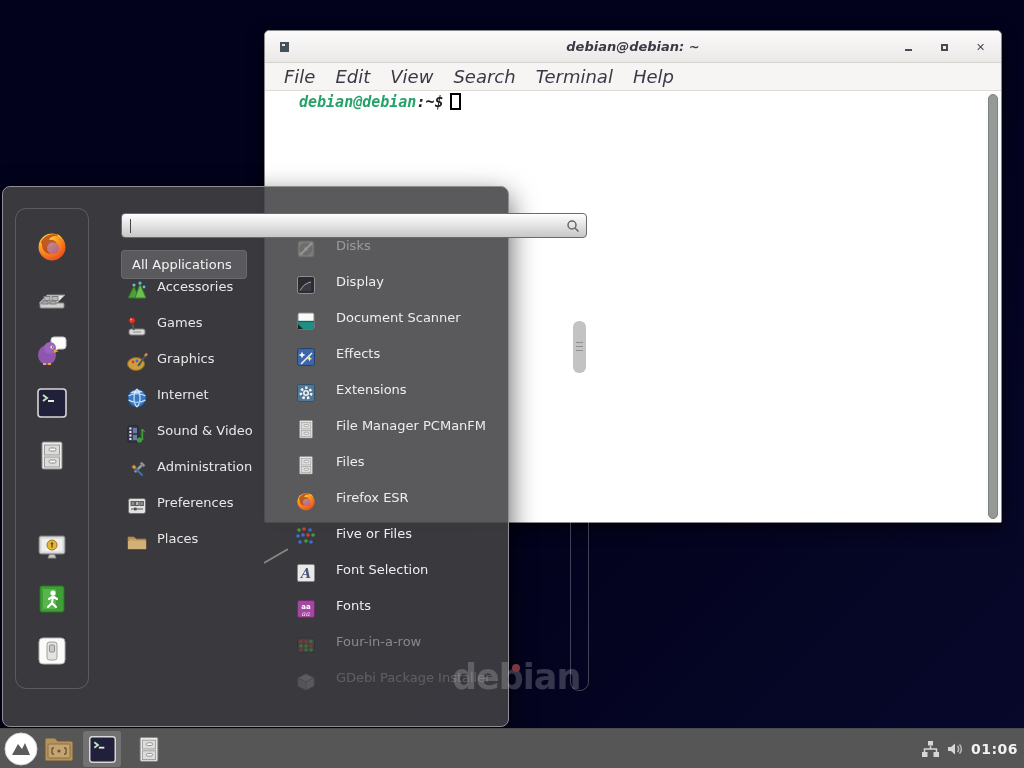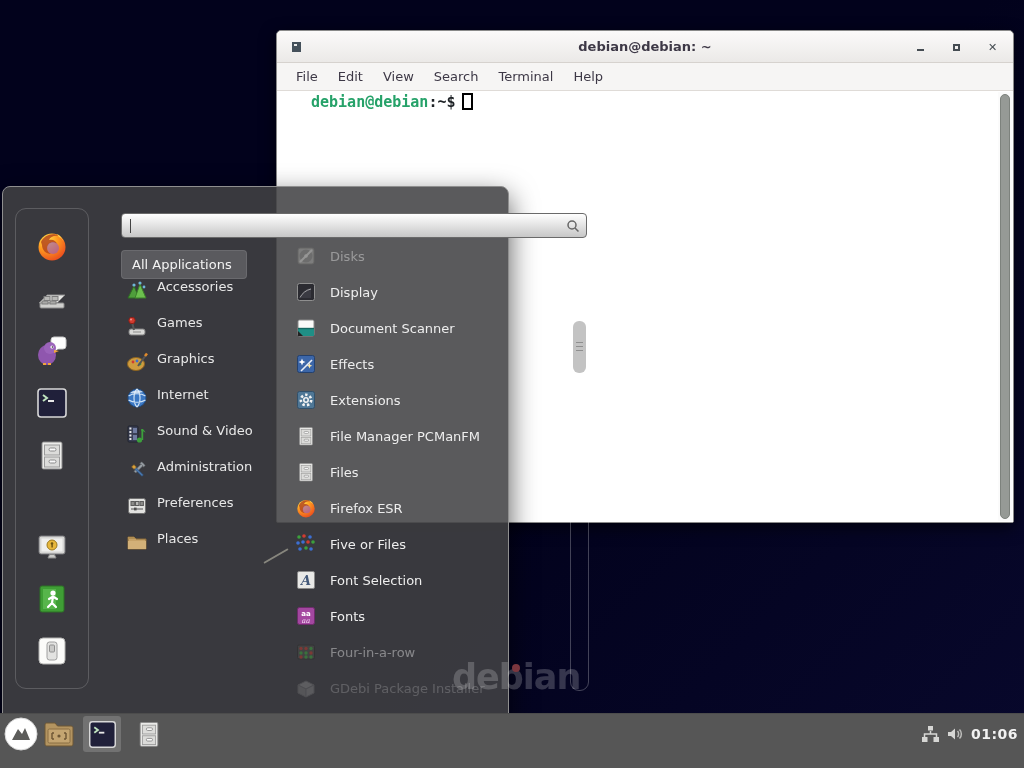--- a/index.html
+++ b/index.html
@@ -5,44 +5,44 @@
   * { margin:0; padding:0; box-sizing:border-box; }
   html,body { width:1024px; height:768px; overflow:hidden; }
   #screen {
     position:relative; width:1024px; height:768px;
     background:linear-gradient(135deg,#02021c 55%, #08082c 100%);
     font-family:"DejaVu Sans", sans-serif;
   }
 
   
   .term-window {
-    position:absolute; left:276px; top:30px; width:738px; height:493px;
+    position:absolute; left:264px; top:30px; width:738px; height:493px;
     background:#ffffff; border:1px solid #8a8a8a; border-radius:5px 5px 2px 2px;
-    box-shadow:0 5px 16px rgba(0,0,0,0.6); z-index:1;
+    box-shadow:0 5px 16px rgba(0,0,0,0.6); z-index:1;font-style:italic;
   }
   .term-titlebar {
     position:relative; height:32px;
     background:linear-gradient(#fbfafa,#ebe9e7);
     border-bottom:1px solid #d6d2ce; border-radius:5px 5px 0 0;
     display:flex; align-items:center; justify-content:center;
   }
   .term-title { font-size:13px; font-weight:bold; color:#3d3846; }
   .term-win-icon { position:absolute; left:15px; top:11px; width:9px; height:10px;
     background:#44505a; }
   .term-win-icon::after { content:""; position:absolute; left:2px; top:2px; width:3px; height:2px; background:#e8e8e8; }
   .term-controls { position:absolute; right:16px; top:0; height:32px; display:flex; align-items:center; gap:27px; }
   .ctrl-btn { position:relative; width:9px; height:9px; cursor:default; }
   .glyph-min { position:absolute; left:1px; bottom:1px; width:7px; height:2px; background:#454c52; }
   .glyph-max { position:absolute; left:1px; top:1px; width:7px; height:7px; border:2px solid #454c52; }
   .glyph-close { font-size:11px; font-weight:bold; color:#454c52; line-height:9px; }
   .term-menubar {
     height:28px; background:#f6f5f4; border-bottom:1px solid #dfdbd7;
     display:flex; align-items:center; padding-left:9px;
   }
-  .term-menu-item { font-size:13px; color:#3d3846; padding:4px 10px; }
+  .term-menu-item { font-size:18px; color:#3d3846; padding:4px 10px; }
   .term-body {
     position:relative; height:431px; background:#ffffff;
     font-family:"DejaVu Sans Mono", monospace; font-size:15px; font-weight:bold;
     padding:2px 2px 0 2px; white-space:pre;margin-left:32px;
   }
   .prompt-user { color:#26a269; }
   .prompt-rest { color:#1d2125; }
   .term-cursor { display:inline-block; width:11px; height:17px; border:2px solid #000;
     vertical-align:-3px; margin-left:6px; background:#fff; }
   .term-scrollbar { position:absolute; top:1px; right:1px; bottom:1px; width:14px; background:#fbfbfb; }
@@ -79,21 +79,21 @@
     background:rgba(255,255,255,0.17); border:1px solid rgba(255,255,255,0.10);
     border-radius:4px; display:flex; align-items:center; padding-left:10px;
     font-size:13px; color:#f3f3f3; cursor:pointer;
   }
   .cat-item { height:36px; display:flex; align-items:flex-start; padding-left:5px; cursor:pointer; }
   .cat-item .ci { width:22px; height:22px; margin-right:9px; flex:none; }
   .cat-item span { font-size:13px; color:#e8e8e8; }
   .cat-item.no-icon { padding-left:36px; }
 
   .app-col { position:absolute; left:282px; top:51px; width:284px; }
-  .app-item { height:36px; display:flex; align-items:center; padding-left:10px; cursor:pointer; }
+  .app-item { height:36px; display:flex; align-items:flex-start; padding-left:10px; cursor:pointer;gap:6px; }
   .app-item .ai { width:22px; height:22px; margin-right:13px; flex:none; }
   .app-item span { font-size:13px; color:#eeeeee; }
   .app-item.dim1 span { color:rgba(230,230,230,0.45); }
   .app-item.dim1 .ai { opacity:0.55; }
   .app-item.dim2 span { color:rgba(230,230,230,0.22); }
   .app-item.dim2 .ai { opacity:0.25; }
 
   .menu-scroll-track {
     position:absolute; left:567px; top:57px; width:19px; height:447px;
     border:1px solid rgba(255,255,255,0.25); border-radius:9px;
@@ -110,21 +110,21 @@
     font-size:35px; font-weight:bold; letter-spacing:-1px;
     color:rgba(255,255,255,0.20); pointer-events:none;
   }
   .watermark-dot { position:absolute; left:509px; top:477px; width:8px; height:8px;
     border-radius:50%; background:#7b363e; }
   .mouse-trail { position:absolute; left:259px; top:368px; width:28px; height:2px;
     background:rgba(200,198,178,0.55); transform:rotate(-30deg); border-radius:2px; }
 
   
   .taskbar {
-    position:absolute; left:0; bottom:0; width:1024px; height:55px;
+    position:absolute; left:0; bottom:0; width:1024px; height:40px;
     background:#565656; border-top:1px solid #4c4c4c; z-index:10;
   }
   .tb-launcher { position:absolute; top:2px; width:38px; height:36px;
     display:flex; align-items:center; justify-content:center; cursor:pointer; }
   .tb-active { background:rgba(255,255,255,0.17); border-radius:3px; }
   .tray { position:absolute; right:6px; top:0; height:40px; display:flex; align-items:center; gap:6px; }
   .tb-clock { font-size:14px; font-weight:bold; color:#f2f2f2; letter-spacing:0.5px; }
 </style>
 </head>
 <body>

